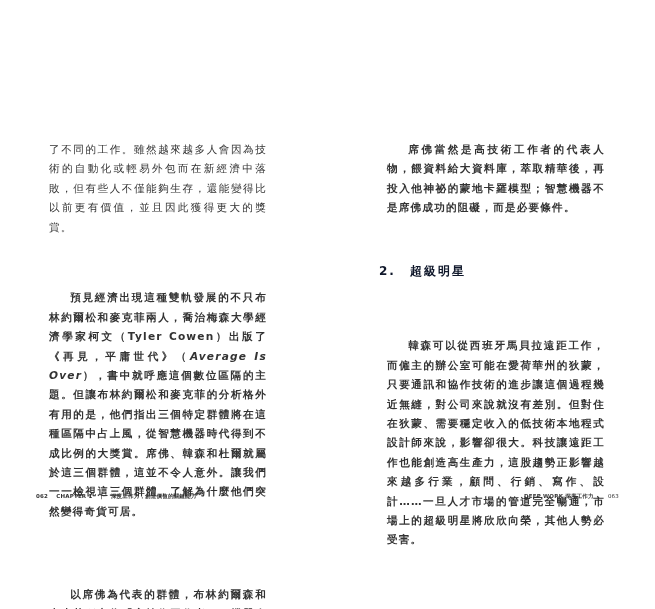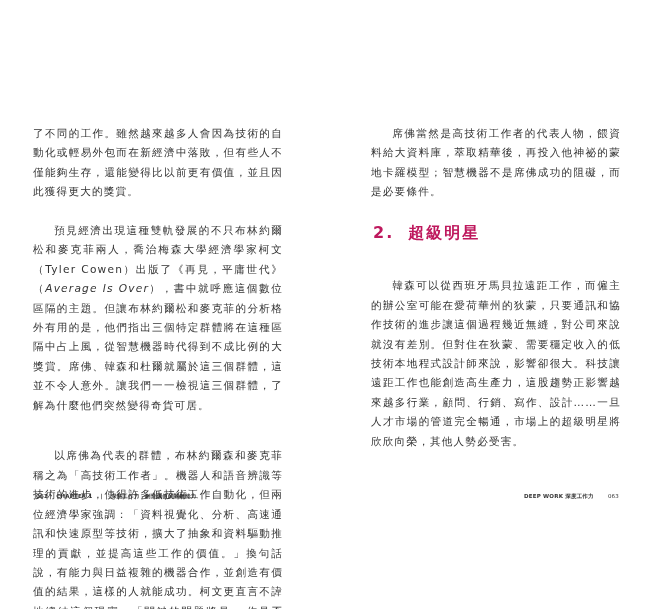--- a/index.html
+++ b/index.html
@@ -4,24 +4,24 @@
 <style>
   html, body { margin:0; padding:0; background:#ffffff; }
   body { width:655px; height:609px; position:relative; overflow:hidden;
          font-family:"DejaVu Sans", sans-serif; color:#333333; }
   .page { position:absolute; top:0; height:609px; }
   .left { left:0; width:327px; }
   .right { left:327px; width:328px; }
   .col { position:absolute; width:250px; font-size:10.6px; line-height:19.4px; letter-spacing:1.2px; }
   .left .col { left:33px; top:124px; }
   .right .col { left:44px; top:124px; }
-  p { margin:0; text-align:justify; }
-  p.ind { text-indent:2em; }
+  p { margin:16px; text-align:justify; }
+  p.ind { text-indent:2em;font-weight:bold; }
   .gap { height:19.4px; }
-  h2 { margin:2px; font-size:16px; font-weight:bold; line-height:20px; letter-spacing:2px; color:#be185d; }
+  h2 { margin:8px; font-size:12px; font-weight:bold; line-height:20px; letter-spacing:2px; color:#0f172a; }
   h2 .num { margin-right:14px; }
   .footer { position:absolute; top:493px; font-size:5.5px; font-weight:bold; color:#333; letter-spacing:0.2px; }
   .left .footer { left:36px; }
   .right .footer { right:30px; }
   .footer span { margin-right:6px; }
   .footer .pg { font-weight:normal; margin-left:6px; }
   em { font-style:italic; }
 </style>
 </head>
 <body>

